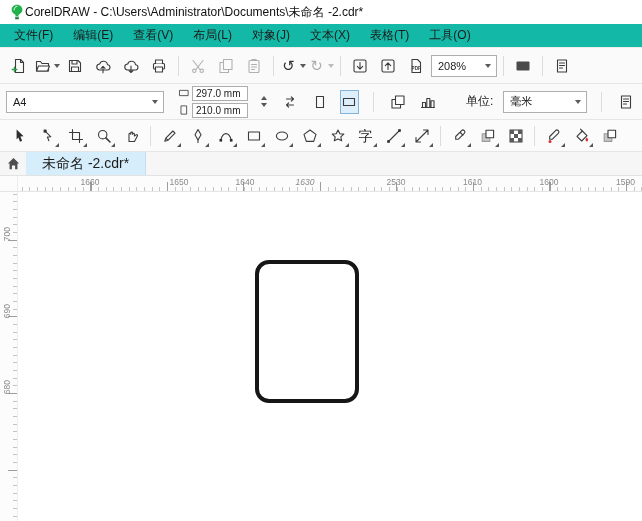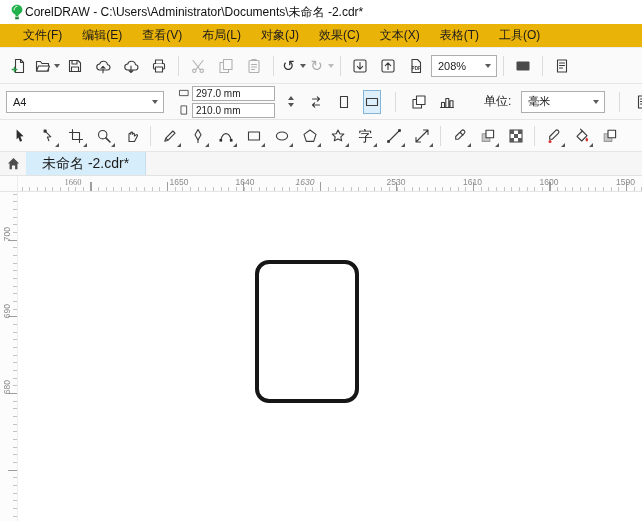--- a/index.html
+++ b/index.html
@@ -6,21 +6,21 @@
   html,body{width:642px;height:521px;overflow:hidden}
   body{font-family:"Liberation Sans","DejaVu Sans",sans-serif;background:#fff;color:#222;font-size:12px}
   .app{width:642px;height:521px;display:flex;flex-direction:column;background:#fff}
 
   
   .titlebar{height:24px;display:flex;align-items:center;gap:0;padding:0 9px;background:#fff}
   .app-icon{width:16px;height:16px;flex:0 0 auto}
   .title-text{font-size:12px;color:#111;white-space:nowrap}
 
   
-  .menubar{height:24px;display:flex;align-items:center;padding:0 13px;background:#eab308;border-bottom:1px solid #ececec}
+  .menubar{height:24px;display:flex;align-items:center;padding:0 4px;background:#14b8a6;border-bottom:1px solid #ececec}
   .menu-item{padding:0 10px;line-height:23px;font-size:12px;color:#1b1b1b;cursor:default;white-space:nowrap}
 
   
   .toolbar,.propbar,.toolboxbar{display:flex;align-items:center;background:#fafafa;border-bottom:1px solid #e5e5e5;padding:0 6px}
   .toolbar{height:36px;gap:2px}
   .propbar{height:36px;gap:10px}
   .toolboxbar{height:32px;gap:1px;background:#fbfbfb}
 
   .tbtn{width:26px;height:26px;border:none;background:transparent;display:inline-flex;align-items:center;justify-content:center;position:relative;padding:0;cursor:default}
   .toolboxbar .tbtn{width:27px;height:27px}
@@ -37,21 +37,21 @@
   .combo-val{font-size:11px;color:#1c1c1c;white-space:nowrap}
   .combo-btn{margin-left:auto;width:16px;height:100%;display:flex;align-items:center;justify-content:center}
   .combo-btn .caret{margin:0}
   .zoom-combo{width:66px}
   .pagesize-combo{width:158px}
   .units-combo{width:84px}
 
   .dims{display:flex;flex-direction:column;gap:2px;margin-left:4px}
   .dim-row{display:flex;align-items:center;gap:2px}
   .mini-icon{width:12px;height:12px;display:block}
-  .dim-field{width:83px;height:15px;border:1px solid #adadad;background:#fff;font-size:10px;line-height:13px;padding:0 3px;color:#1c1c1c}
+  .dim-field{width:56px;height:15px;border:1px solid #adadad;background:#fff;font-size:10px;line-height:13px;padding:0 3px;color:#1c1c1c}
   .stepper{display:flex;flex-direction:column;gap:3px;margin:0 3px}
   .tri{width:0;height:0;border-left:3.5px solid transparent;border-right:3.5px solid transparent}
   .tri.up{border-bottom:4.5px solid #555}
   .tri.down{border-top:4.5px solid #555}
   .pb-btn{width:26px;height:24px;border:1px solid transparent;background:transparent;display:inline-flex;align-items:center;justify-content:center;padding:0}
   .pb-btn svg{width:16px;height:16px}
   .pb-btn.selected{background:#ddeffa;border:1px solid #84b5d8}
   .units-label{margin-left:18px;font-size:12px;color:#1b1b1b;white-space:nowrap}
 
   
@@ -97,21 +97,20 @@
       </span>
     <span class="title-text">CorelDRAW - C:\Users\Administrator\Documents\未命名 -2.cdr*</span>
   </div>
 
   <div class="menubar">
       <div class="menu-item">文件(F)</div>
       <div class="menu-item">编辑(E)</div>
       <div class="menu-item">查看(V)</div>
       <div class="menu-item">布局(L)</div>
       <div class="menu-item">对象(J)</div>
-      <div class="menu-item">效果(C)</div>
       <div class="menu-item">文本(X)</div>
       <div class="menu-item">表格(T)</div>
       <div class="menu-item">工具(O)</div>
     </div>
 
   <div class="toolbar">
       <button class="tbtn">
         <span class="icon">
           <svg viewBox="0 0 16 16" fill="none" stroke="#3b3b3b" stroke-width="1.1" stroke-linecap="round" stroke-linejoin="round">
             <path d="M4.5 1.5h5l3 3v10h-8z"></path>
@@ -517,21 +516,21 @@
         </span>
     </button>
     <div class="tab active">
       <span>未命名 -2.cdr*</span>
     </div>
   </div>
 
   <div class="ruler-row">
     <div class="ruler-corner"></div>
     <div class="hruler">
-        <span class="hlabel" style="left: 55px; font-family: Liberation Serif, serif;">1660</span>
+        <span class="hlabel" style="left: 72px;">1660</span>
         <span class="hlabel" style="left: 161px;">1650</span>
         <span class="hlabel" style="left: 227px;">1640</span>
         <span class="hlabel" style="left: 287px; font-style: italic;">1630</span>
         <span class="hlabel" style="left: 378px;">2530</span>
         <span class="hlabel" style="left: 454.5px;">1610</span>
         <span class="hlabel" style="left: 531px;">1600</span>
         <span class="hlabel" style="left: 607.5px;">1590</span>
       </div>
   </div>
 

